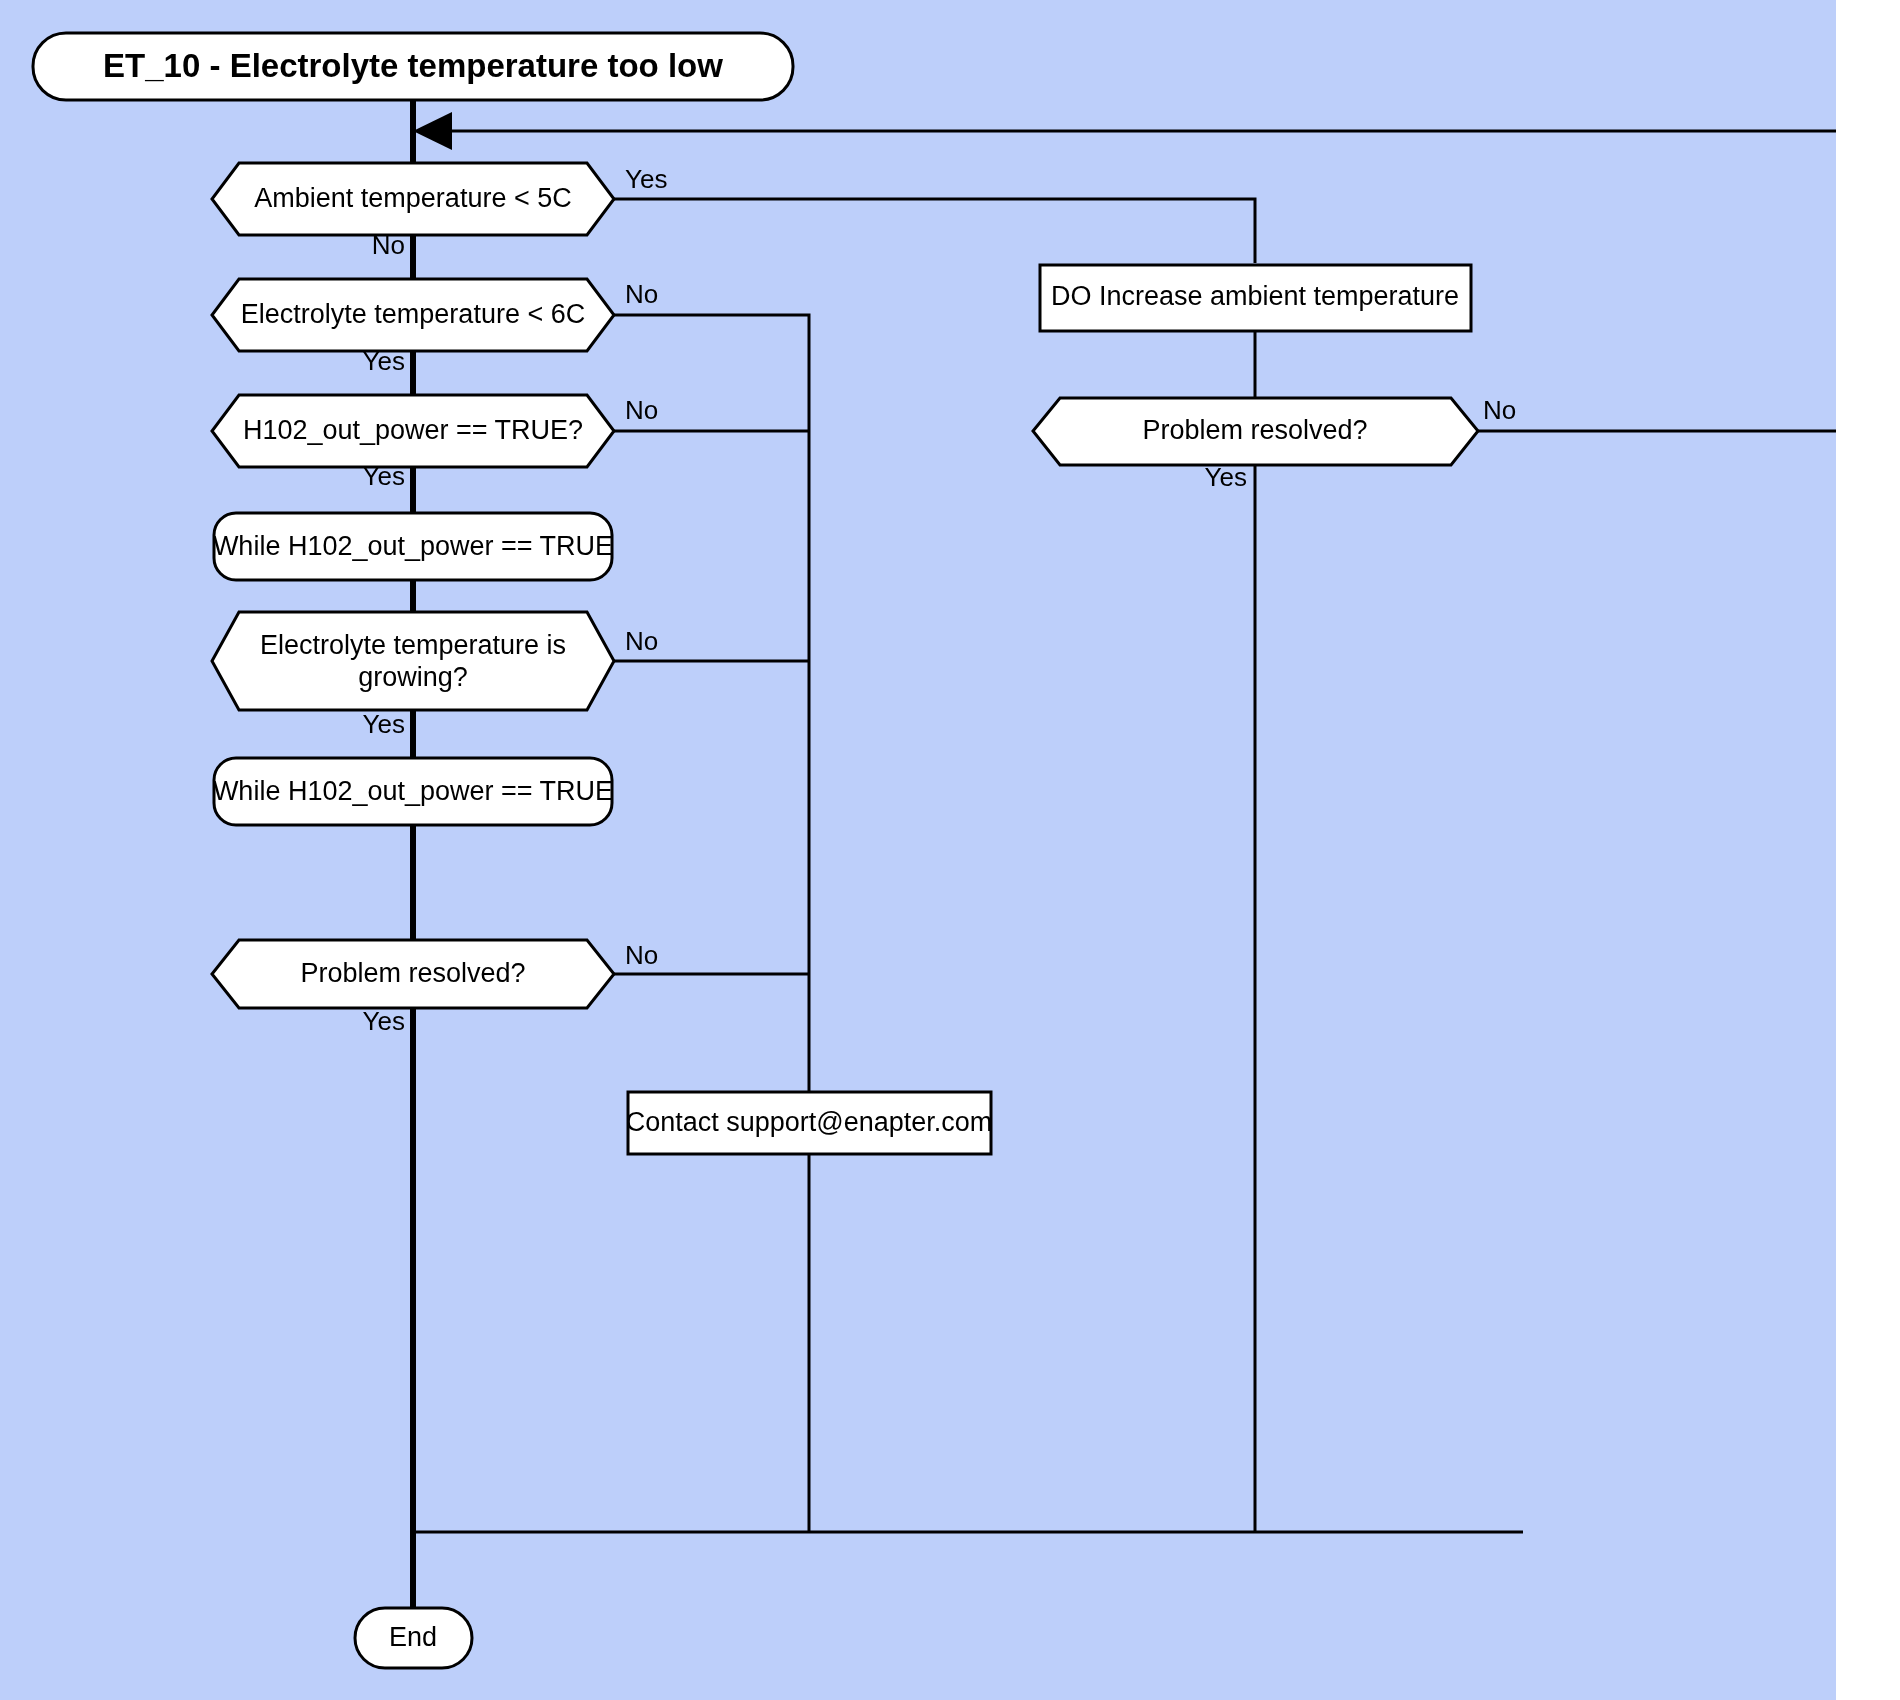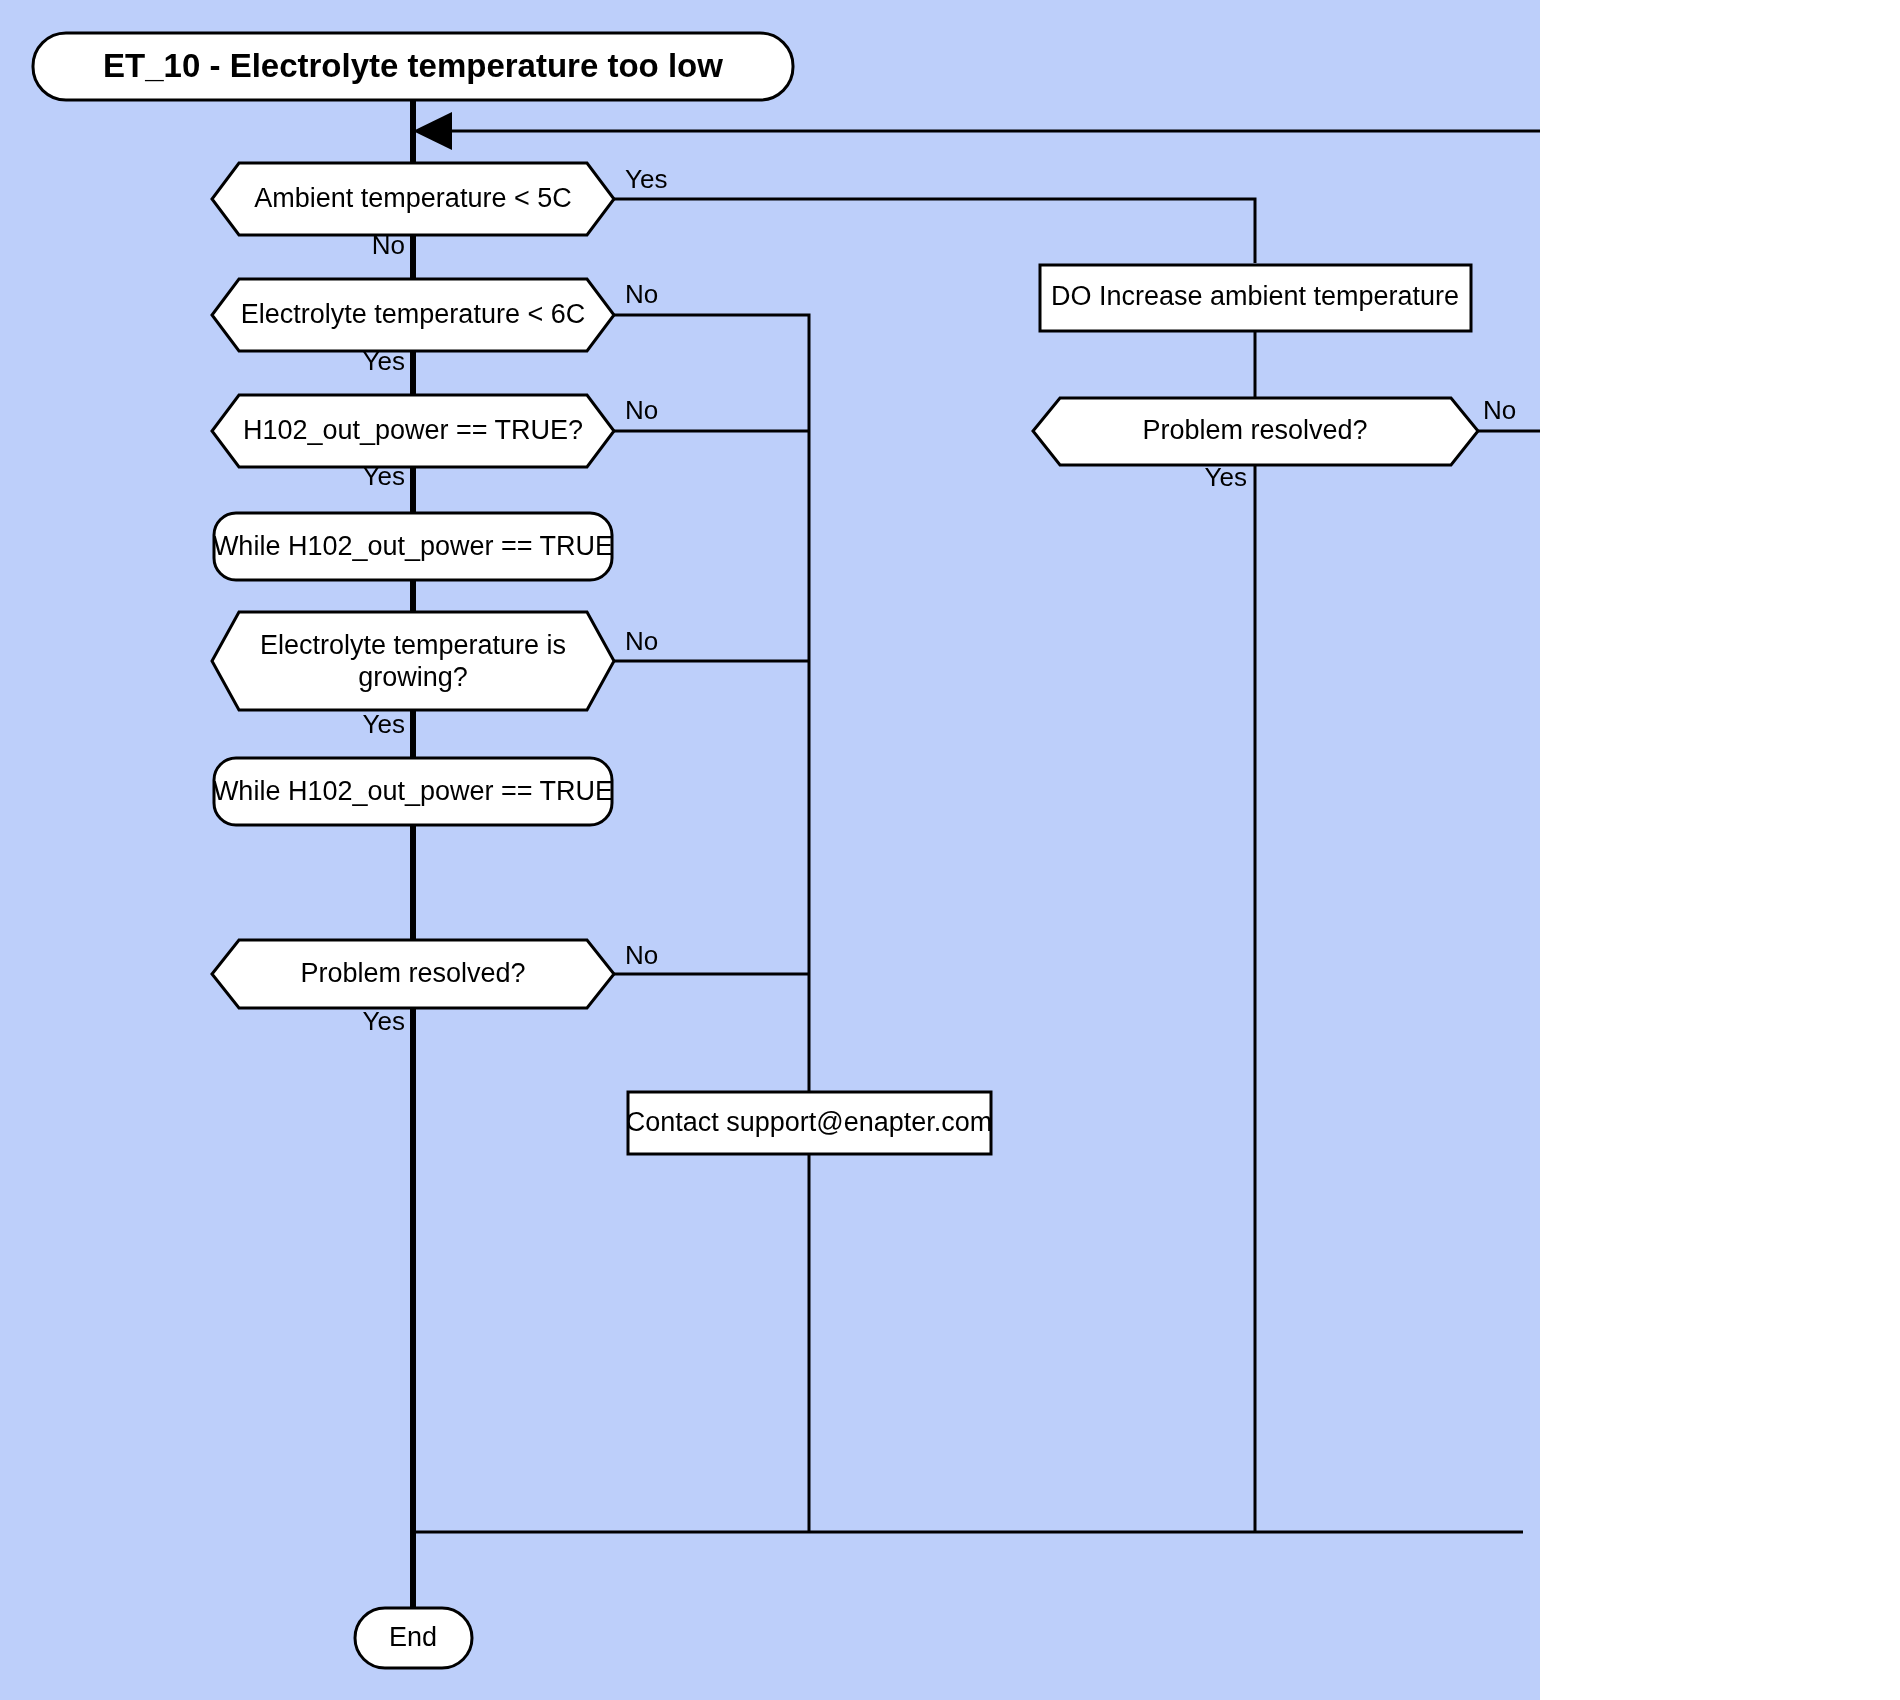--- a/index.html
+++ b/index.html
@@ -2,21 +2,21 @@
 <html><head>
 <meta charset="utf-8">
 <style>
   html, body {
     margin: 0;
     padding: 0;
     background: #ffffff;
   }
   #canvas {
     position: relative;
-    width: 1540px;
+    width: 1836px;
     height: 1700px;
     background: #bdcffa;
     font-family: "Liberation Sans", sans-serif;
     overflow: hidden;
     text-decoration: underline;
   }
   svg#flow {
     position: absolute;
     top: 0;
     left: 0;

